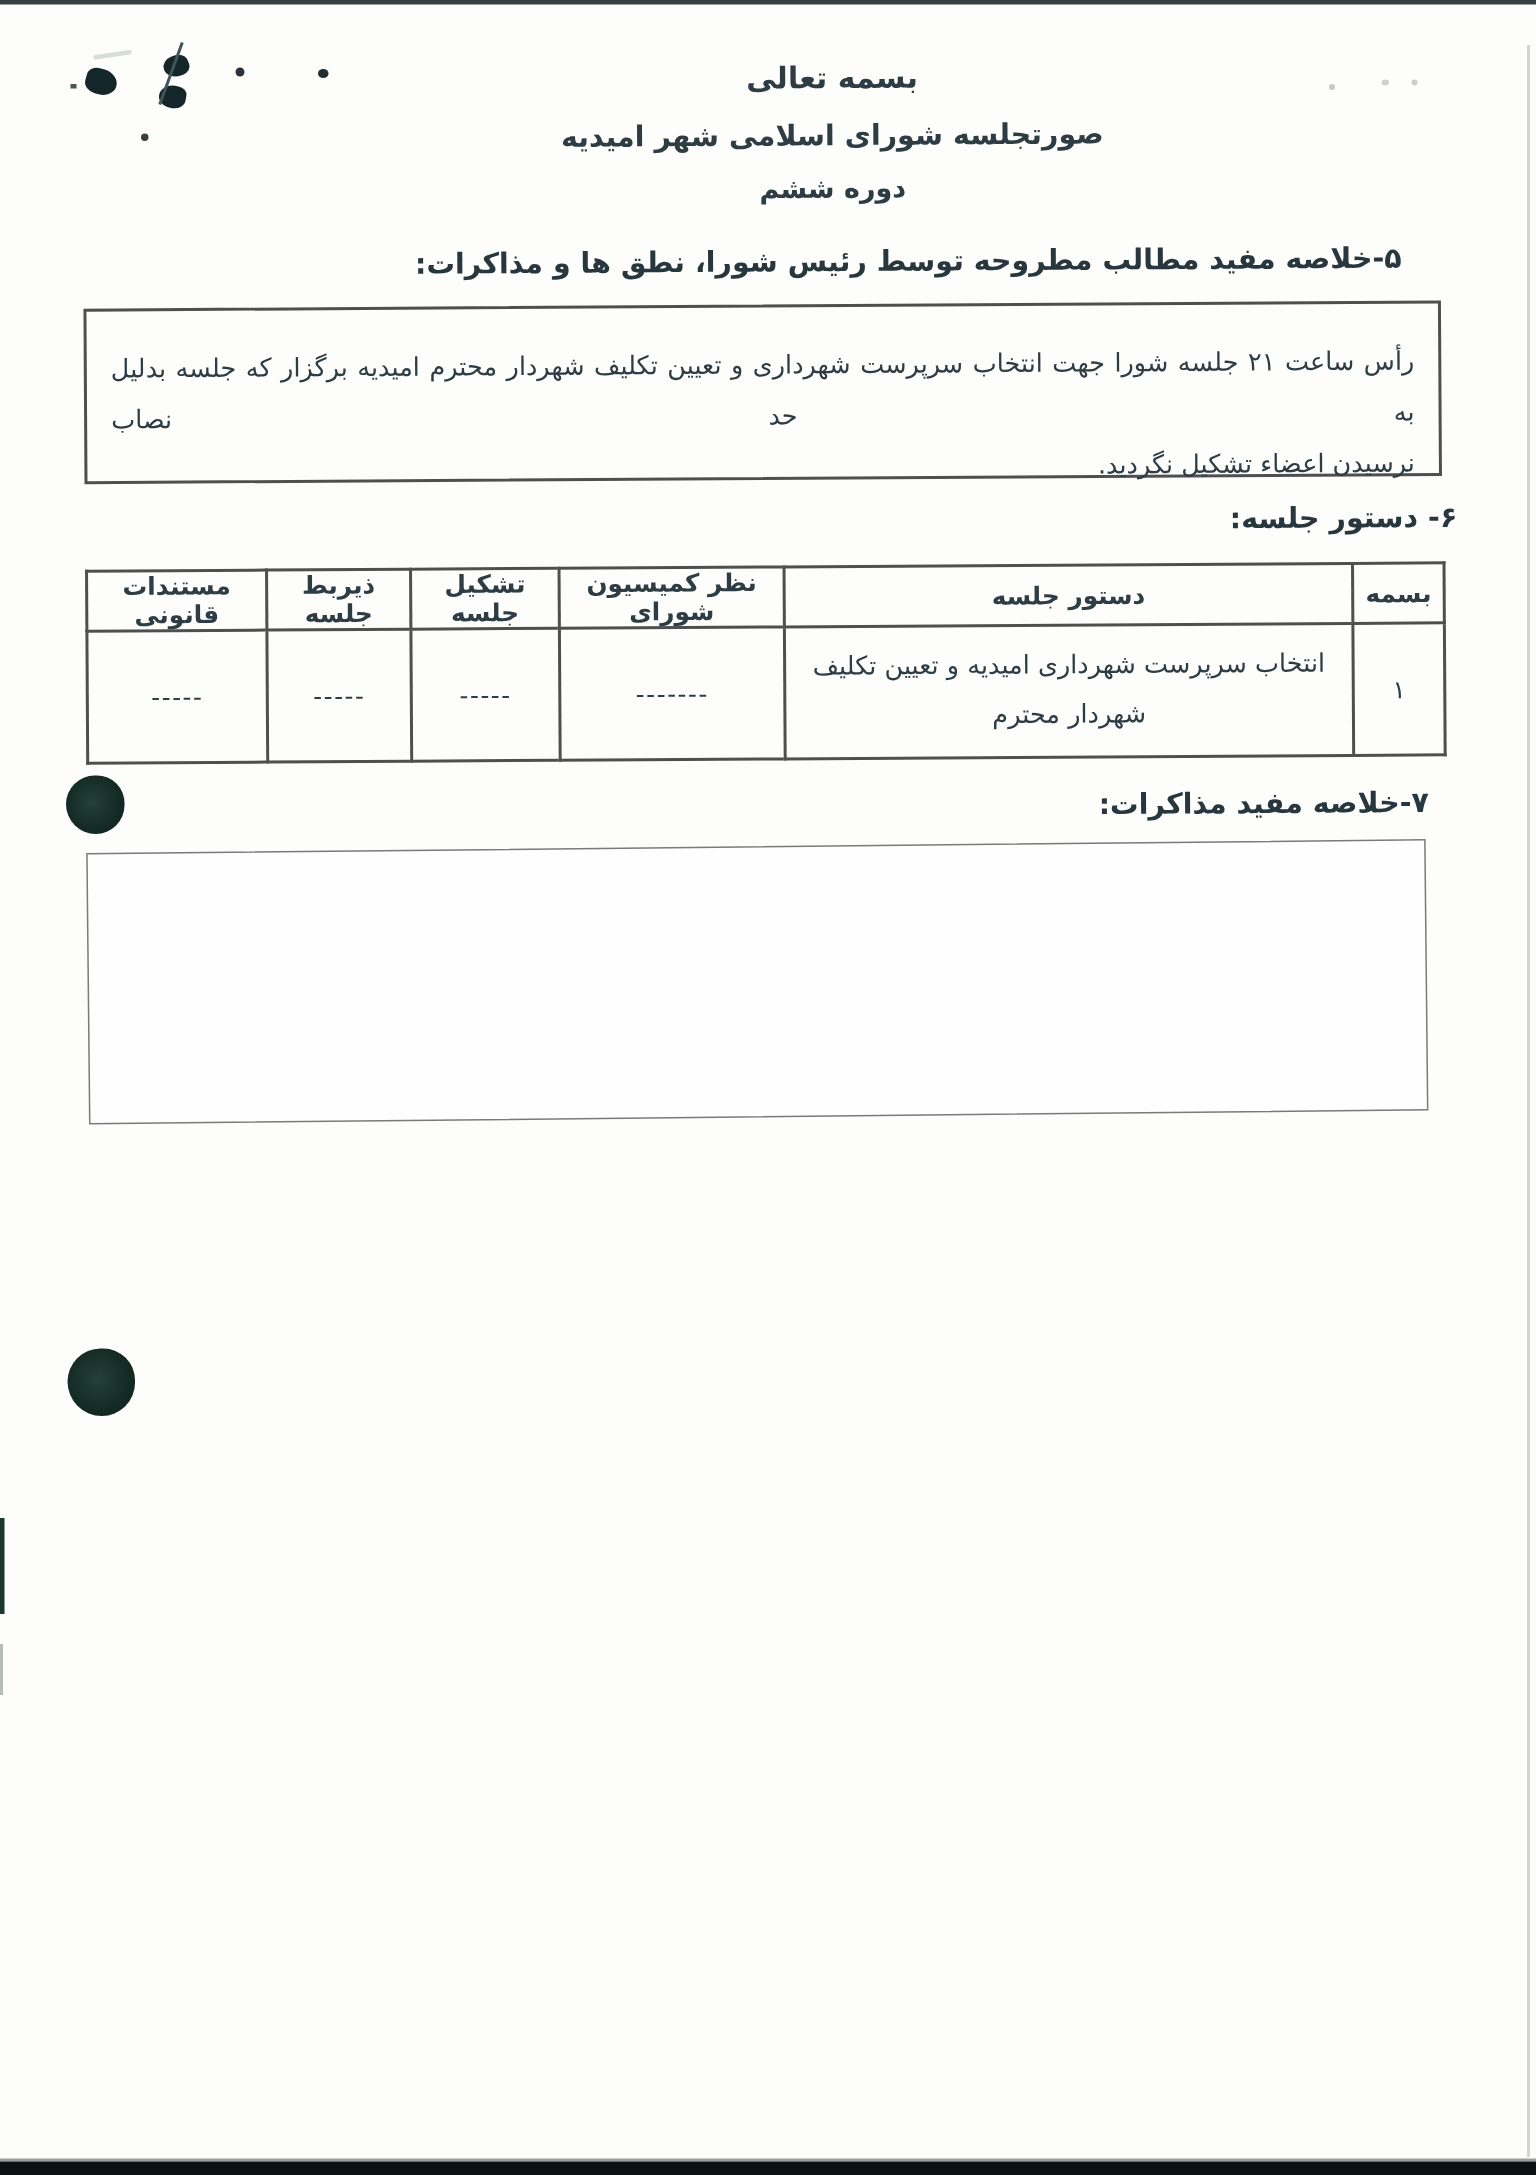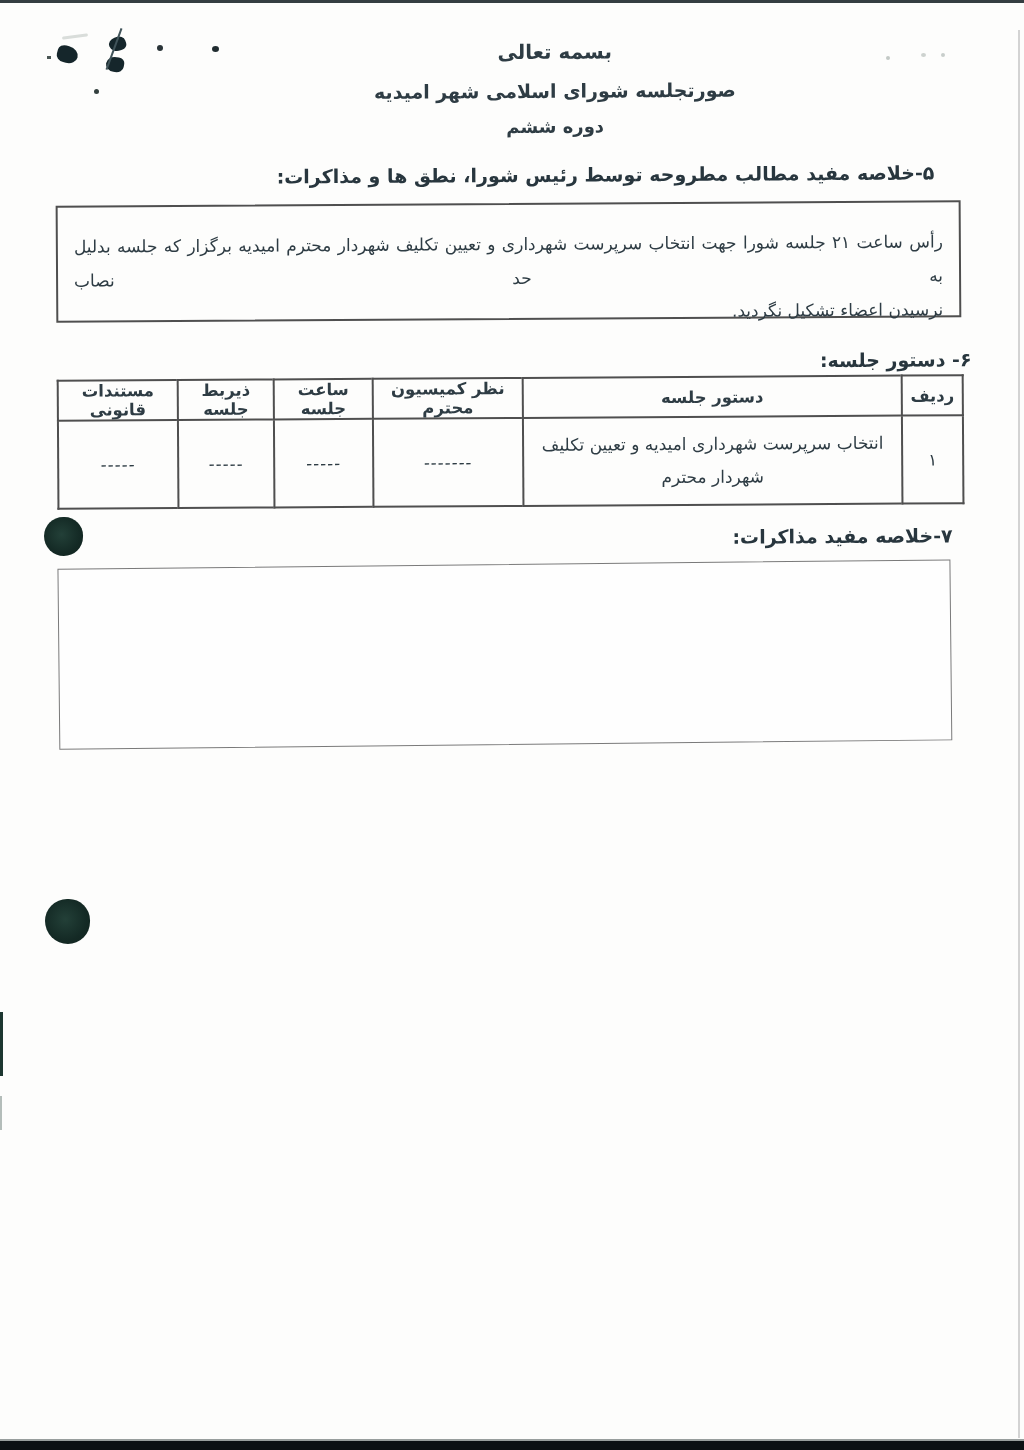--- a/index.html
+++ b/index.html
@@ -25,21 +25,21 @@
   }
   .doc-header .h-line1 { font-size: 20px; }
   .doc-header .h-line2 { font-size: 19px; margin-top: 16px; }
   .doc-header .h-line3 { font-size: 18px; margin-top: 14px; }
   
   .sec-heading {
     position: absolute; font-size: 19px; font-weight: bold;
     white-space: nowrap; color: #28363e;
   }
   .s5 { top: 164px; right: 88px; }
-  .s6 { top: 351px; right: 52px; margin-left: 44px; }
+  .s6 { top: 337px; right: 52px; margin-left: 44px; }
   .s7 { top: 527px; right: 72px; }
   
   .box1 {
     position: absolute; left: 57px; top: 203px;
     width: 905px; height: 117px;
     border: 2px solid #4f4f4f;
     padding: 22px 16px 0 16px;
     font-size: 17px; line-height: 34px;
   }
   .box1 .j-line { text-align: justify; text-align-last: justify; }
@@ -146,24 +146,24 @@
     <colgroup>
       <col class="col-radif">
         <col class="col-dastur">
         <col class="col-commission">
       <col class="col-number">
         <col class="col-date">
         <col class="col-docs">
     </colgroup>
     <thead>
       <tr>
-        <th>ردیف</th>
+        <th>بسمه</th>
         <th>دستور جلسه</th>
-        <th>نظر کمیسیون محترم</th>
-        <th>ساعت جلسه</th>
+        <th>نظر کمیسیون شورای</th>
+        <th>تشکیل جلسه</th>
         <th>ذیربط جلسه</th>
         <th>مستندات قانونی</th>
       </tr>
     </thead>
     <tbody>
       <tr>
         <td>۱</td>
         <td class="dastur-cell">
           <div>انتخاب سرپرست شهرداری امیدیه و تعیین تکلیف</div>
           <div>شهردار محترم</div>

